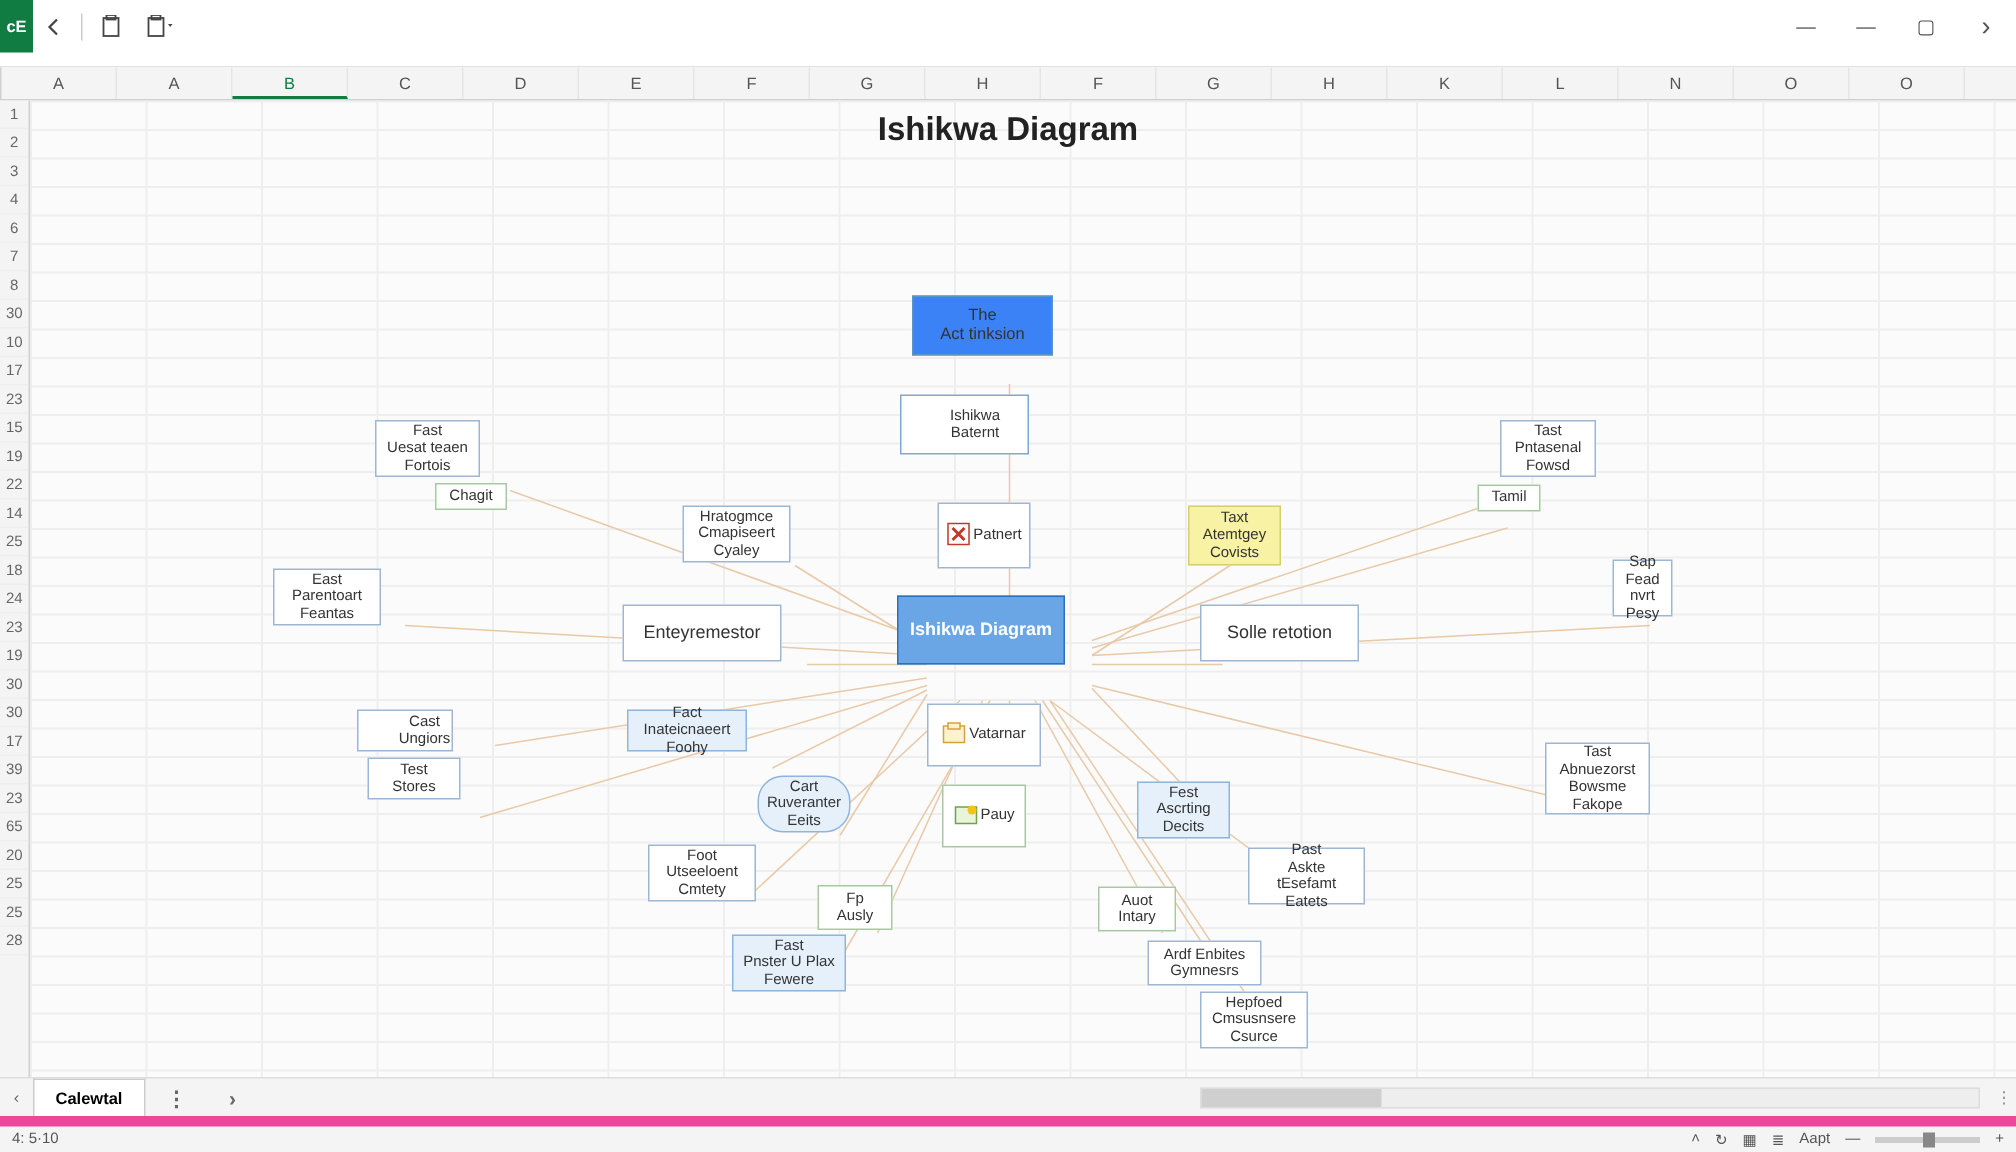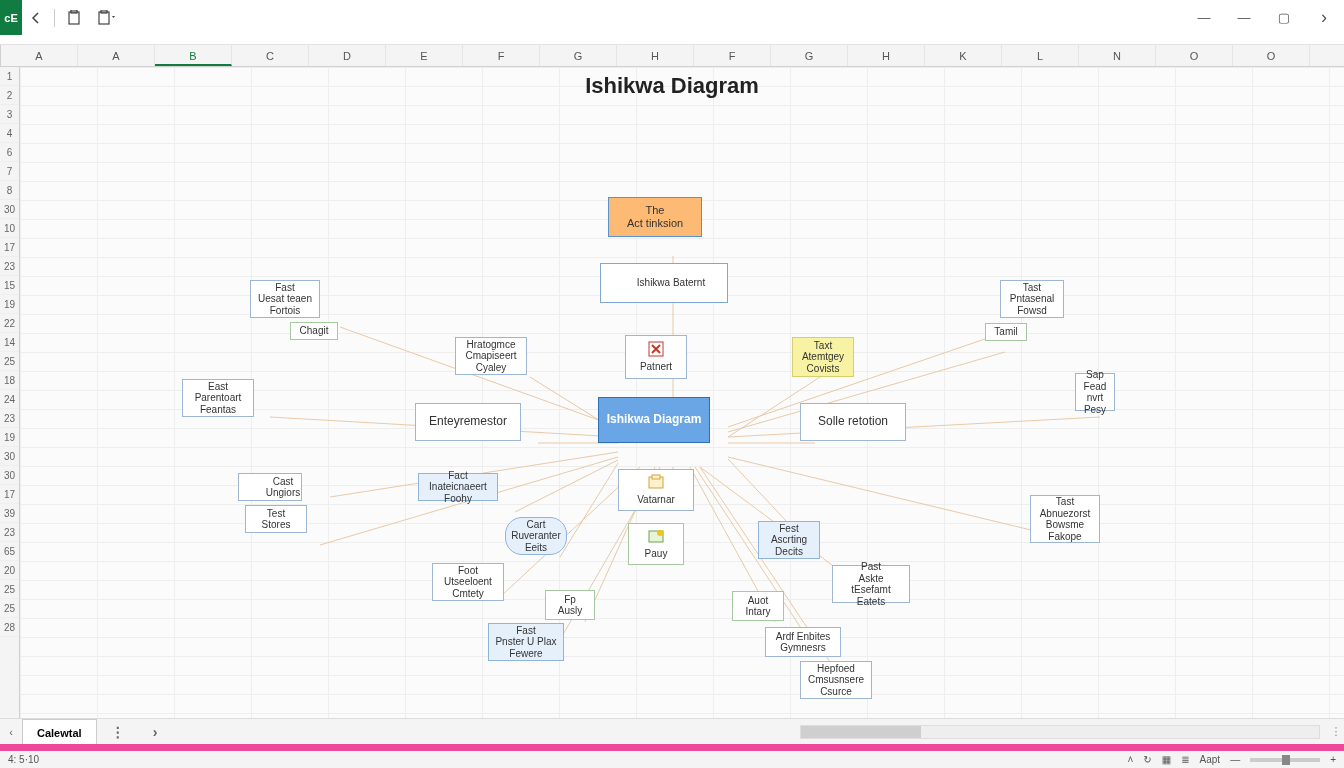--- a/index.html
+++ b/index.html
@@ -25,26 +25,26 @@
   .row-h { height: 19px; font-size: 10px; color: #666; text-align: center; line-height: 19px; border-bottom: 1px solid #eee; }
   .grid { position: absolute; top: 22px; left: 20px; right: 0; bottom: 0;
     background-image: linear-gradient(to right, #eee 1px, transparent 1px),
                       linear-gradient(to bottom, #eee 1px, transparent 1px);
     background-size: 77px 19px; }
   .diagram-title { position: absolute; top: 28px; left: 0; right: 0; text-align: center; font-size: 22px; font-weight: 600; color: #222; }
   svg.lines { position: absolute; top: 22px; left: 20px; width: 1324px; height: 668px; pointer-events: none; }
   svg.lines line { stroke: #e8c9a8; stroke-width: 1; }
   .node { position: absolute; background: #fff; border: 1px solid #9db6d4; font-size: 10px; color: #333; text-align: center; display: flex; align-items: center; justify-content: center; padding: 3px 6px; line-height: 1.15; cursor: move; }
   .node.blue-fill { background: #6aa6e6; border-color: #2f6fb3; color: #fff; font-size: 12px; font-weight: 600; }
-  .node.lt-blue { background: #fdba74; border-color: #5a93c9; font-size: 11px; }
+  .node.lt-blue { background: #3b82f6; border-color: #5a93c9; font-size: 11px; }
   .node.pale-blue { background: #e6f0fb; border-color: #8fb5dc; }
   .node.yellow { background: #f8f2a5; border-color: #d6cf6e; }
   .node.green-b { border-color: #a7c9a1; }
   .node.icon-box svg { margin-bottom: 2px; }
-  .node .inner { display: flex; flex-direction: column; align-items: center; gap: 2px; }
+  .node .inner { display: flex; flex-direction: row; align-items: center; gap: 2px; }
   
   .tabs { position: absolute; left: 0; right: 0; bottom: 24px; height: 26px; background: #f4f4f4; border-top: 1px solid #ddd; display: flex; align-items: center; font-size: 11px; }
   .tab-scroll { width: 22px; text-align: center; color: #666; cursor: pointer; }
   .tab { padding: 0 14px; height: 26px; line-height: 26px; background: #fff; border: 1px solid #ccc; border-bottom: none; font-weight: 600; cursor: pointer; }
   .tab.plus { background: transparent; border: none; font-size: 14px; color: #666; }
   .hscroll-track { flex: 1; margin: 0 8px 0 auto; max-width: 520px; height: 14px; background: #eee; border: 1px solid #ddd; position: relative; }
   .hscroll-thumb { position: absolute; left: 0; top: 0; bottom: 0; width: 120px; background: #cfcfcf; }
   .status { position: absolute; left: 0; right: 0; bottom: 0; height: 24px; background: #f4f4f4; border-top: 7px solid #ec4899; display: flex; align-items: center; font-size: 10px; color: #555; padding: 0 8px; gap: 12px; }
   .status .right { margin-left: auto; display: flex; gap: 10px; align-items: center; }
   .status .right span { cursor: pointer; }
@@ -166,21 +166,21 @@
     <line x1="708" y1="370" x2="800" y2="310"></line>
     <line x1="708" y1="390" x2="1040" y2="470"></line>
     <line x1="708" y1="392" x2="800" y2="490"></line>
     <line x1="680" y1="400" x2="855" y2="530"></line>
     <line x1="670" y1="400" x2="755" y2="555"></line>
     <line x1="675" y1="400" x2="800" y2="590"></line>
     <line x1="680" y1="400" x2="830" y2="625"></line>
   </svg>
 
   <div class="node lt-blue" style="left:608px; top:152px; width:94px; height:40px;">The<br>Act tinksion</div>
-  <div class="node" style="left:600px; top:218px; width:128px; height:40px; border-color:#7fa7cf;padding-left:20px;">Ishikwa Baternt</div>
+  <div class="node" style="left:600px; top:218px; width:86px; height:40px; border-color:#7fa7cf;padding-left:20px;">Ishikwa Baternt</div>
   <div class="node icon-box" style="left:625px; top:290px; width:62px; height:44px;">
     <div class="inner">
         <svg width="16" height="16">
           <rect x="1" y="1" width="14" height="14" fill="#fff" stroke="#c0392b"></rect>
           <path d="M4 4 L12 12 M12 4 L4 12" stroke="#c0392b" stroke-width="2"></path>
         </svg>
         <span>Patnert</span>
       </div>
   </div>
   <div class="node blue-fill" style="left:598px; top:352px; width:112px; height:46px;">Ishikwa Diagram</div>

